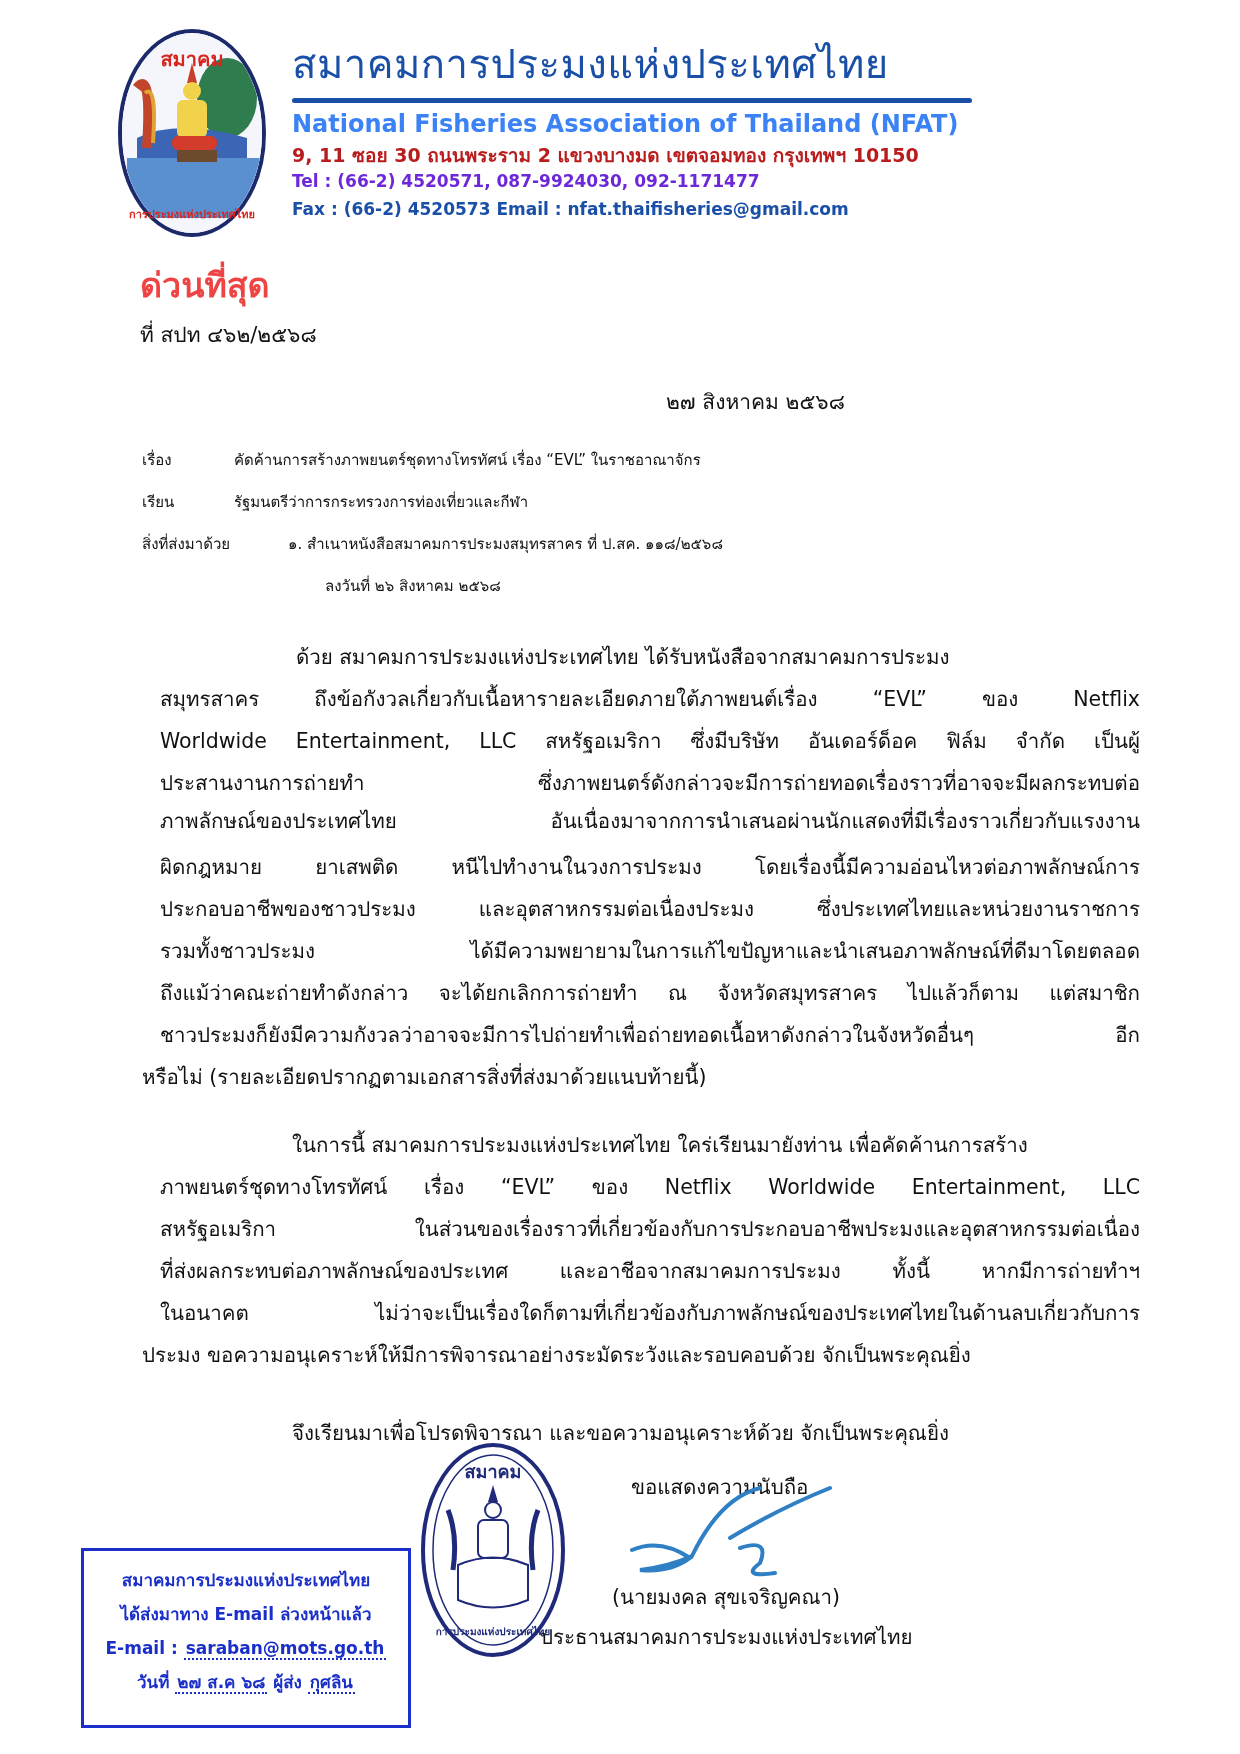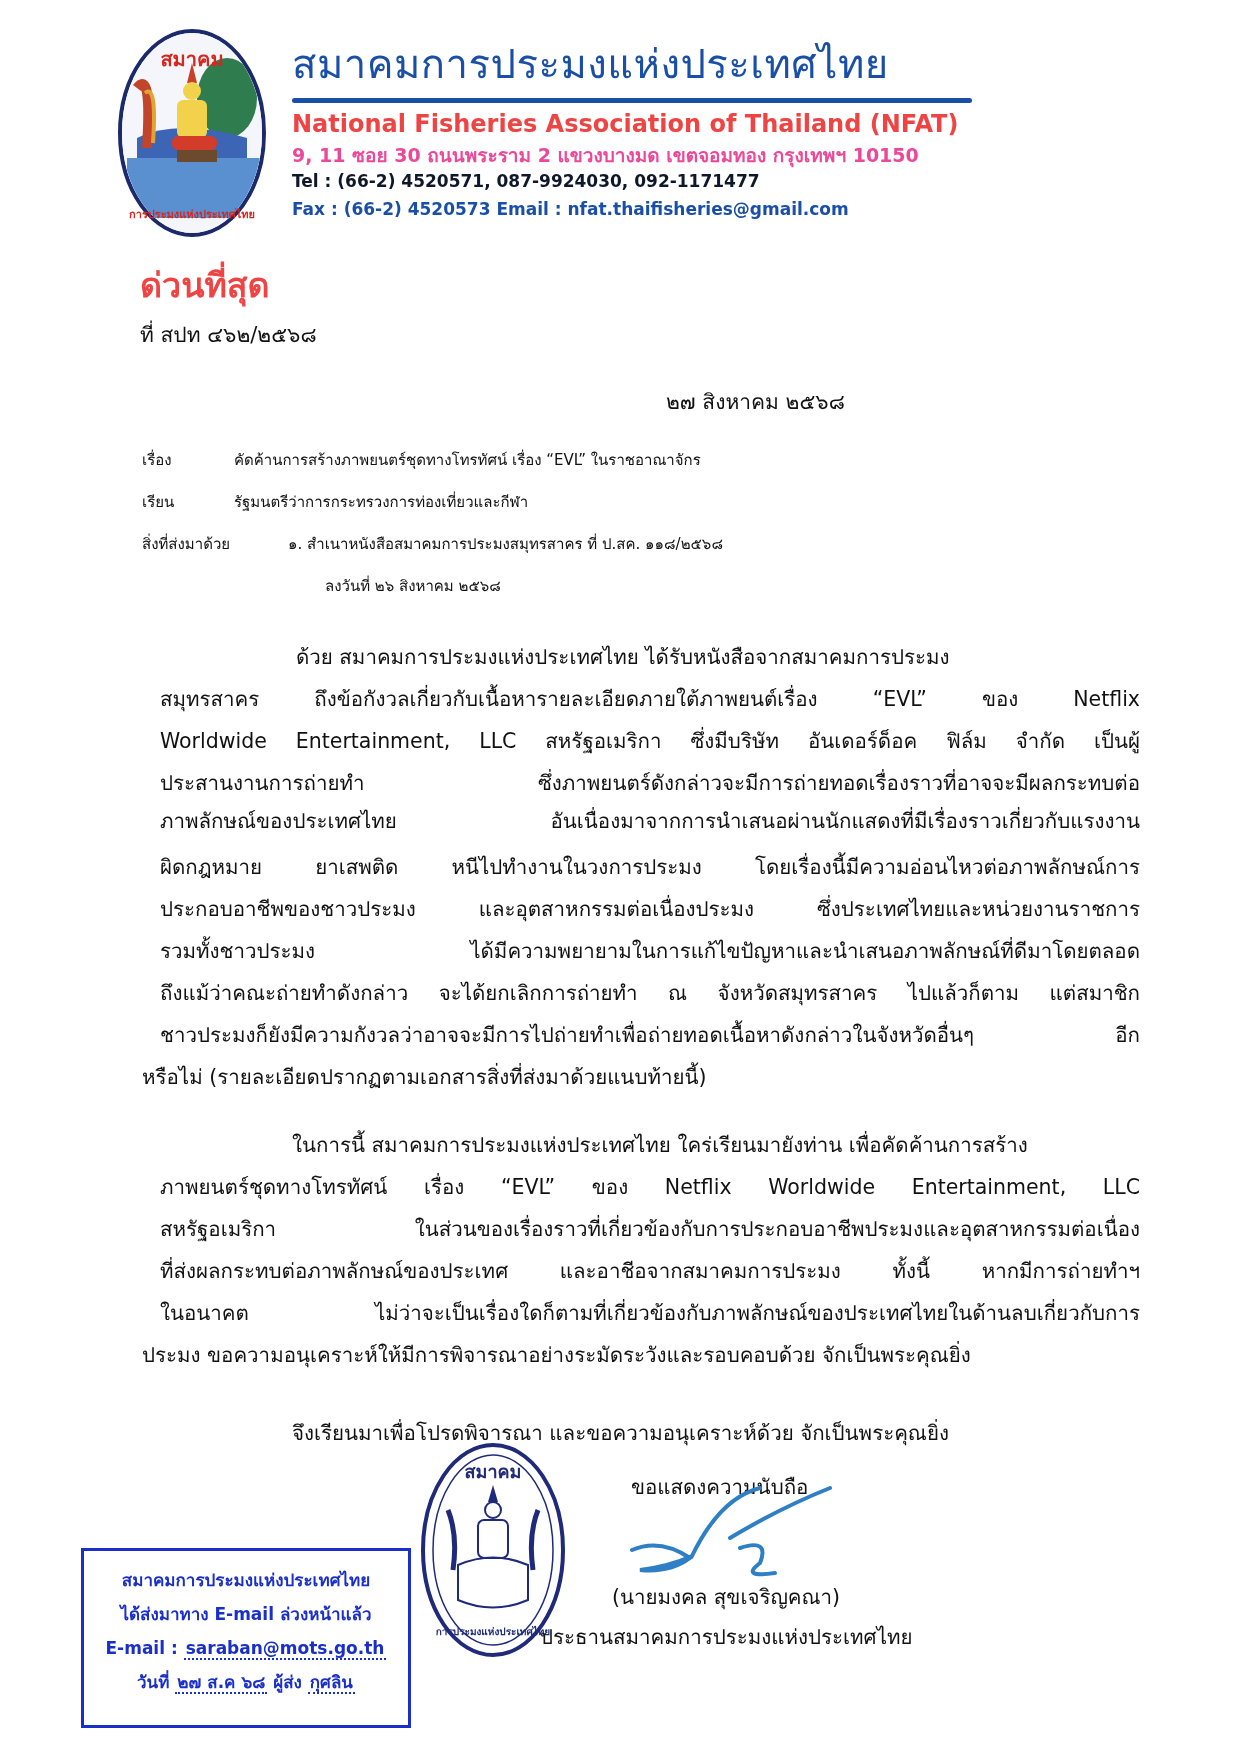--- a/index.html
+++ b/index.html
@@ -4,23 +4,23 @@
 <style>
   html, body { margin: 0; padding: 0; background: #ffffff; }
   body { width: 1240px; height: 1754px; position: relative; overflow: hidden;
          font-family: "DejaVu Sans", "Liberation Sans", sans-serif; color: #111; }
   .abs { position: absolute; }
 
   
   .logo { left: 117px; top: 28px; width: 150px; height: 210px; }
   .org-th { left: 292px; top: 44px; font-size: 40px; color: #1a4fa8; letter-spacing: 0.5px; white-space: nowrap; line-height: 1; }
   .org-rule { left: 292px; top: 98px; width: 680px; height: 5px; background: #1a4fa8; border-radius: 3px; }
-  .org-en { left: 292px; top: 110px; font-size: 24px; font-weight: bold; color: #ef4444; white-space: nowrap; }
-  .org-addr { left: 292px; top: 140px; font-size: 19px; font-weight: bold; color: #ec4899; white-space: nowrap; }
-  .org-tel { left: 292px; top: 171px; font-size: 17px; font-weight: bold; color: #0f172a; white-space: nowrap; }
+  .org-en { left: 292px; top: 110px; font-size: 24px; font-weight: bold; color: #3b82f6; white-space: nowrap; }
+  .org-addr { left: 292px; top: 140px; font-size: 19px; font-weight: bold; color: #b91c1c; white-space: nowrap; }
+  .org-tel { left: 292px; top: 171px; font-size: 17px; font-weight: bold; color: #6d28d9; white-space: nowrap; }
   .org-fax { left: 292px; top: 199px; font-size: 17px; font-weight: bold; color: #1a4fa8; white-space: nowrap; }
 
   .urgent { left: 140px; top: 258px; font-size: 34px; font-weight: bold; color: #ef4444; white-space: nowrap; }
   .docno { left: 140px; top: 318px; font-size: 21px; white-space: nowrap; }
   .date { left: 666px; top: 385px; font-size: 21px; white-space: nowrap; }
 
   .hdr-row { font-size: 15px; white-space: nowrap; }
   .hdr-label { display: inline-block; width: 92px; }
   .hdr-label-wide { display: inline-block; width: 146px; }
 

